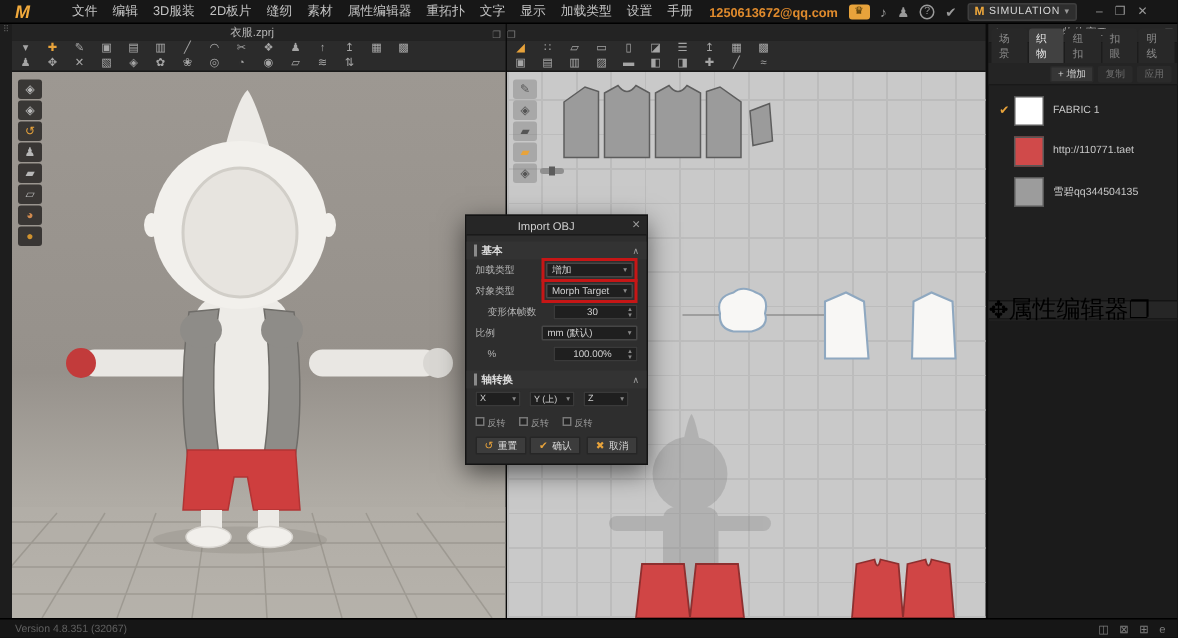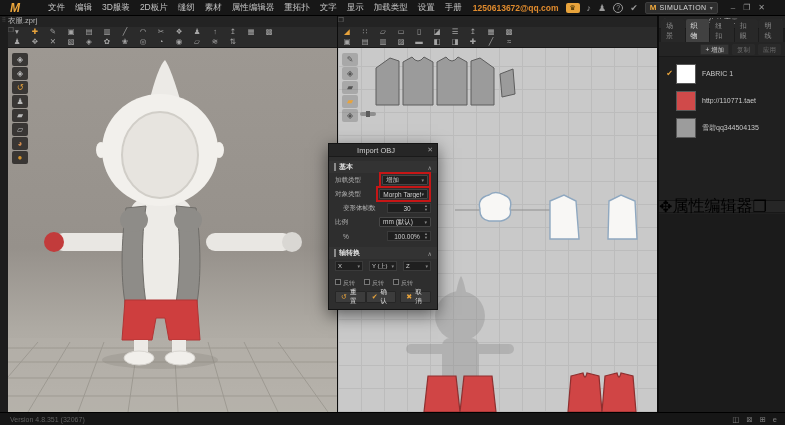--- a/index.html
+++ b/index.html
@@ -29,21 +29,21 @@
   .winctl { display:flex; gap:8px; margin-left:6px; padding-right:3px; }
   .winctl span { color:#9a9a9a; font-size:8px; line-height:16px; }
 
   
   .main { position:absolute; top:16px; left:0; right:0; bottom:13px; }
   .dockstrip { position:absolute; left:0; top:0; bottom:0; width:8px; background:#1d1d1d;
     color:#555; font-size:6px; text-align:center; }
   .pane { position:absolute; top:0; bottom:0; border-right:1px solid #0c0c0c; }
   .pane3d { left:8px; width:330px; }
   .pane2d { left:338px; width:320px; }
-  .phead { height:11px; background:#232323; display:flex; align-items:flex-start;flex-direction:column; }
+  .phead { height:11px; background:#232323; display:flex; align-items:flex-end; }
   .phead .ptitle { flex:1; text-align:center; font-size:7.5px; color:#b5b5b5; }
   .phead .popout { color:#777; font-size:6.5px; padding-right:3px; }
   .ptools { height:21px; background:#2b2b2b; border-bottom:1px solid #191919; padding:0 3px; }
   .trow { display:flex; align-items:center; height:10px; gap:6px; }
   .ticon { width:12px; text-align:center; font-size:7.5px; color:#a5a5a5; line-height:10px; cursor:default; }
 
   .viewport3d { position:absolute; left:0; right:0; top:32px; bottom:0;
     background:linear-gradient(180deg,#9d9892 0%,#96918b 55%,#aFaba4 78%,#b7b3ac 100%); overflow:hidden; }
   .canvas2d { position:absolute; left:0; right:0; top:32px; bottom:0; background:#c9c9c9;
     background-image:
@@ -55,21 +55,21 @@
   .vtool { width:16px; height:13px; background:rgba(40,38,36,.85); border-radius:2px;
     color:#b8b8b8; font-size:8px; line-height:13px; text-align:center; }
   .vtoolbar2 .vtool { background:rgba(70,70,70,.25); color:#555; }
   .mini-slider { position:absolute; left:22px; top:64px; width:16px; height:4px;
     background:#8f8f8f; border-radius:2px; }
   .mini-slider i { position:absolute; left:6px; top:-1px; width:4px; height:6px; background:#5c5c5c; }
 
   svg { display:block; }
 
   
-  .dialog { position:absolute; left:328px; top:127px; width:110px; background:#2e2e2e;
+  .dialog { position:absolute; left:310px; top:127px; width:122px; background:#2e2e2e;
     border:1px solid #141414; box-shadow:0 5px 16px rgba(0,0,0,.55); z-index:30; }
   .dtitle { height:13px; background:#262626; border-bottom:1px solid #1a1a1a;
     display:flex; align-items:center; }
   .dtitle .t { flex:1; text-align:center; font-size:7.5px; color:#cfcfcf; }
   .dtitle .x { color:#9a9a9a; font-size:7px; padding:0 4px; }
   .dsect { height:12px; margin-top:4px; display:flex; align-items:center; padding:0 5px;
     background:#333; }
   .dsect .bar { width:2px; height:8px; background:#8a8a8a; margin-right:3px; }
   .dsect .s { flex:1; font-size:7px; color:#e0e0e0; font-weight:bold; }
   .dsect .chev { color:#9a9a9a; font-size:6px; }

